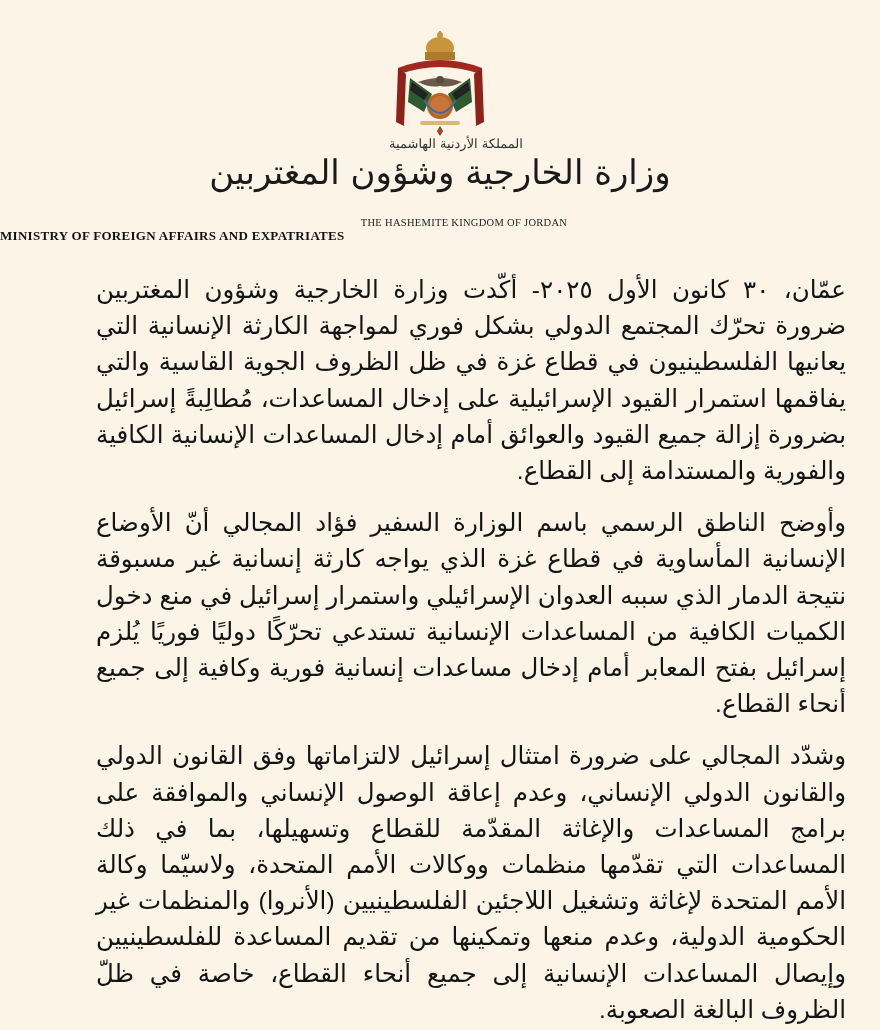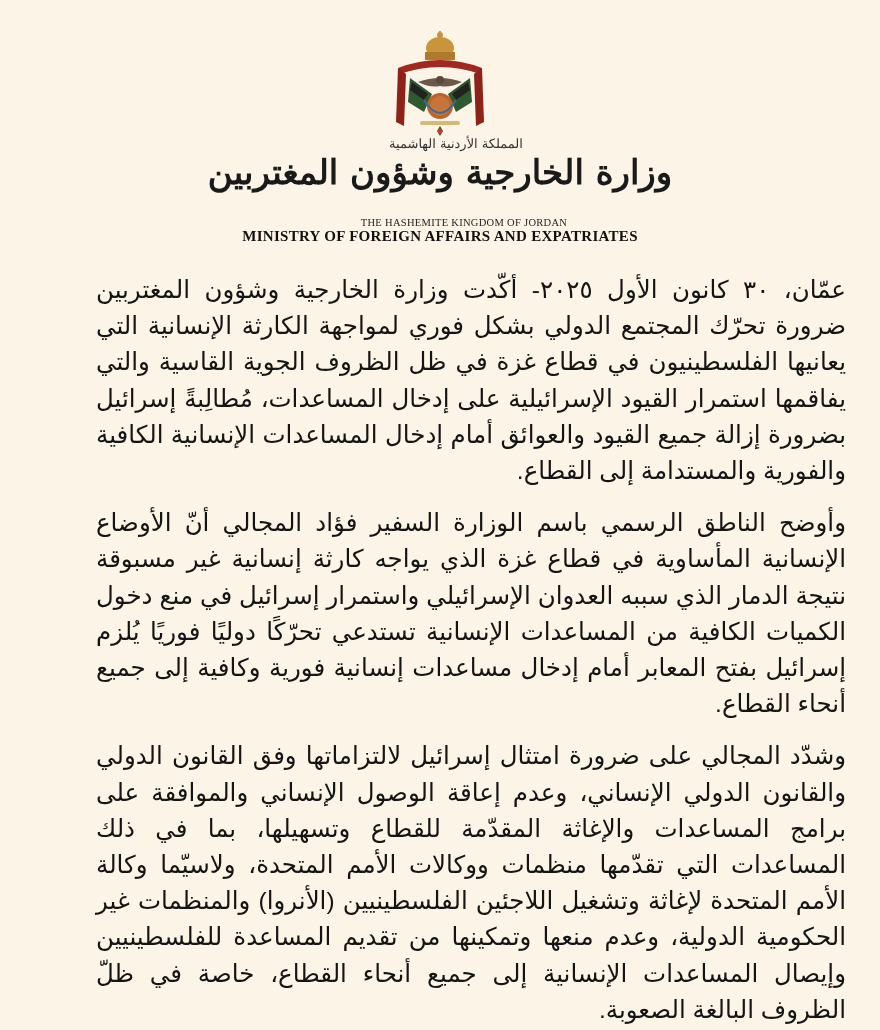--- a/index.html
+++ b/index.html
@@ -12,29 +12,29 @@
   }
   .header { position:absolute; left:0; top:0; width:880px; height:250px; text-align:center; }
   .emblem { position:absolute; left:380px; top:22px; width:120px; height:118px; }
   .kingdom-ar {
     position:absolute; left:16px; width:880px; top:136px; text-align:center;
     font-family:"DejaVu Serif", serif; font-size:13px; color:#333; direction:rtl;
   }
   .ministry-ar {
     position:absolute; left:0; width:880px; top:152px; text-align:center;
     font-family:"DejaVu Serif", serif; font-size:34px; color:#1a1a1a; direction:rtl;
-    letter-spacing:0px; font-weight:bold;
+    letter-spacing:0px; font-weight:normal;
   }
   .kingdom-en {
     position:absolute; left:0; width:880px; top:217px; text-align:center;
     font-family:"Liberation Serif", serif; font-size:10.5px; color:#222; letter-spacing:0.3px;padding-left:24px;
   }
   .ministry-en {
-    position:absolute; left:0; width:880px; top:228px; text-align:center;
-    font-family:"Liberation Serif", serif; font-size:15px; font-weight:bold; color:#111; letter-spacing:0.3px;
+    position:absolute; left:0; width:880px; top:228px; text-align:left;
+    font-family:"Liberation Serif", serif; font-size:13px; font-weight:bold; color:#111; letter-spacing:0.3px;
   }
   .body-text {
     position:absolute; left:80px; top:256px; width:782px;
     direction:rtl; text-align:justify; text-align-last:right;
     font-size:24.5px; line-height:36.2px; color:#141414;
   }
   .body-text p { margin:16px; }
 </style>
 </head>
 <body>

